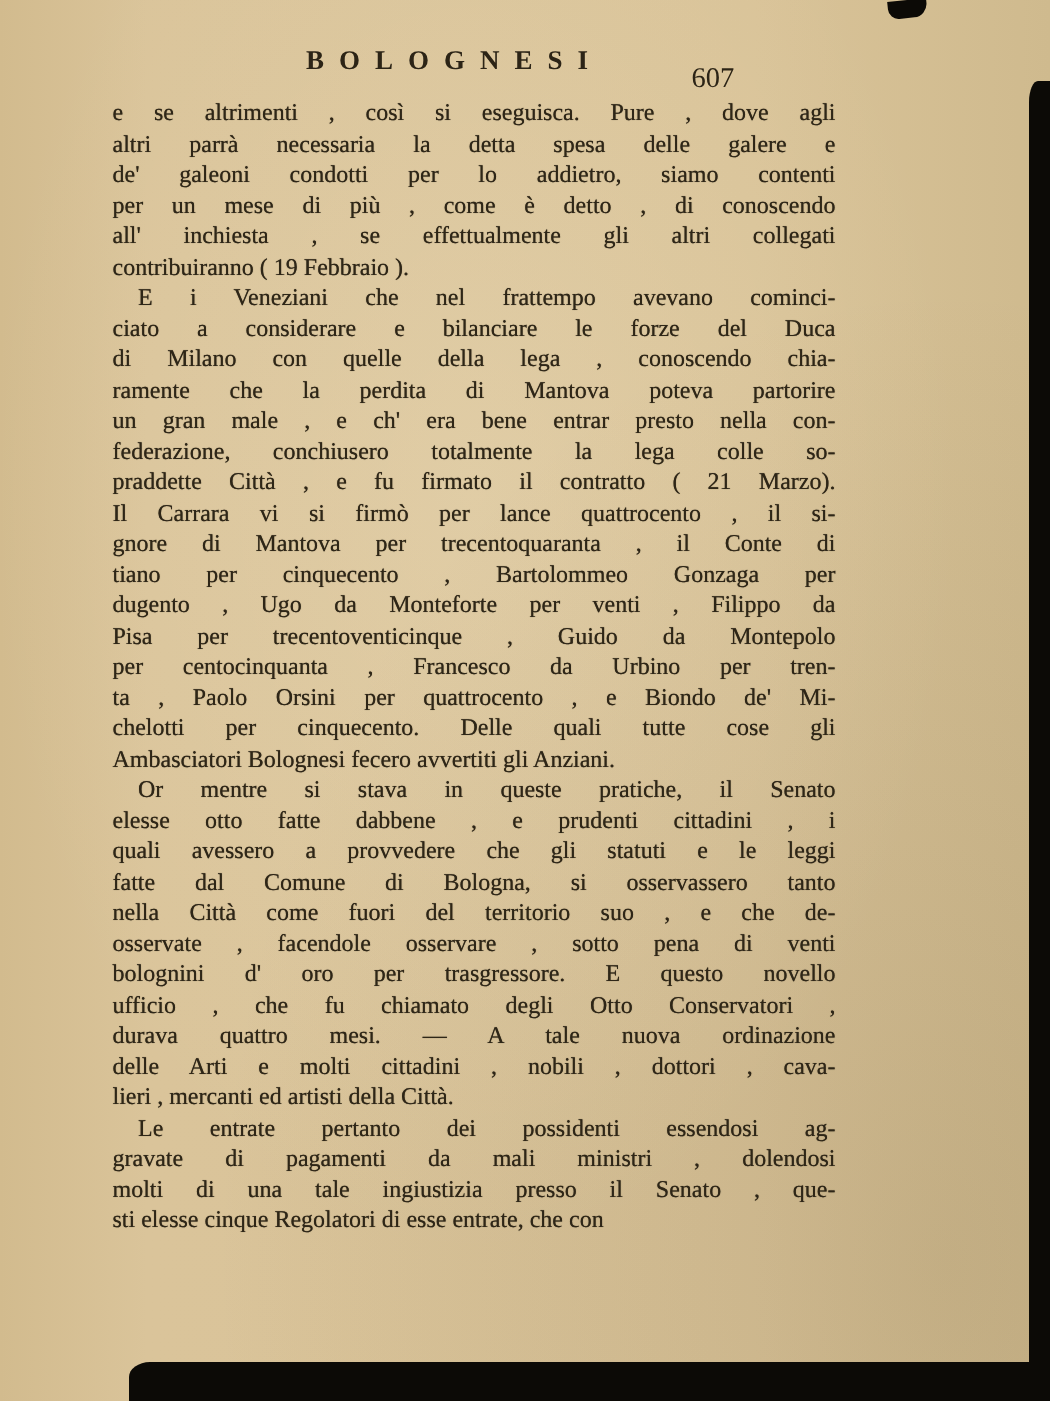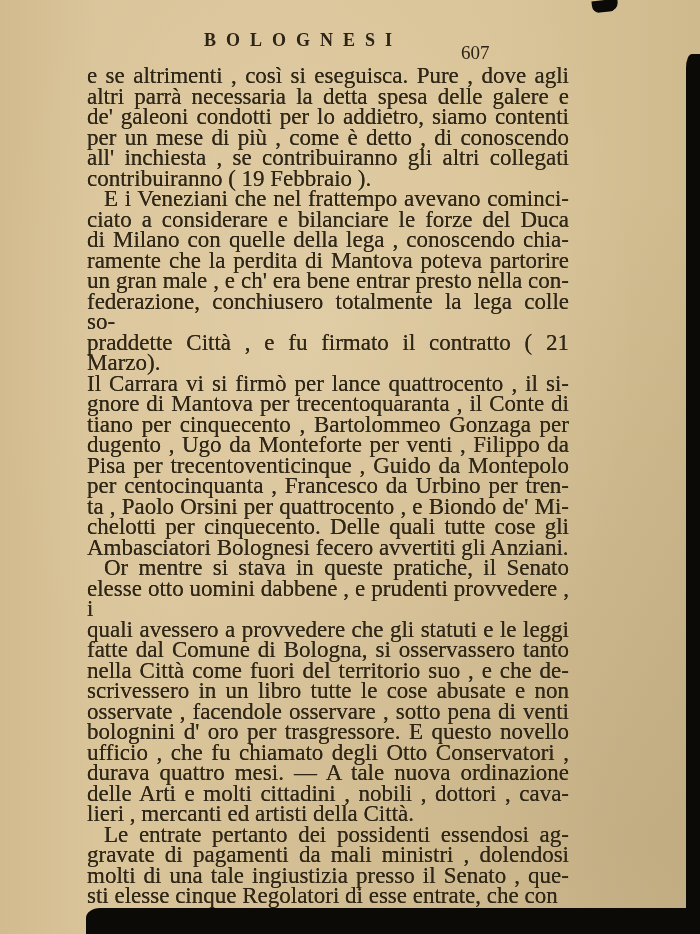--- a/index.html
+++ b/index.html
@@ -22,23 +22,22 @@
     position:absolute; left:303px; transform:translateX(-50%);
     font-size:18px; font-weight:bold; letter-spacing:10px;
     color:#2c2416; white-space:nowrap;
   }
   .pagenum {
     position:absolute; left:461px; top:12px;
     font-size:19px; color:#2c2416;
   }
   .text-block {
     position:absolute; left:75px; top:66px; width:482px;
-    color:#2e2617; font-size:23px; line-height:20.5px;
+    color:#2e2617; font-size:16px; line-height:20.5px;
     text-shadow:0 0 0.5px rgba(46,38,23,0.85);
-    margin-left:12px;
   }
   .para { margin:0; }
   .line { text-align:justify; text-align-last:justify; }
   .line.last { text-align-last:left; }
   .line.indent { padding-left:17px; }
   .artifact { background:#0c0a06; position:absolute; }
   .artifact-corner {
     top:0; left:592px; width:26px; height:12px;
     border-radius:0 0 9px 7px; transform:rotate(-6deg);
   }
@@ -59,21 +58,21 @@
     <span class="title">BOLOGNESI</span>
     <span class="pagenum">607</span>
   </div>
 
   <div class="text-block">
       <div class="para">
         <div class="line">e se altrimenti , così si eseguisca. Pure , dove agli</div>
         <div class="line">altri parrà necessaria la detta spesa delle galere e</div>
         <div class="line">de' galeoni condotti per lo addietro, siamo contenti</div>
         <div class="line">per un mese di più , come è detto , di conoscendo</div>
-        <div class="line">all' inchiesta , se contribuiranno gli altri collegati</div>
+        <div class="line">all' inchiesta , se effettualmente gli altri collegati</div>
         <div class="line last">contribuiranno ( 19 Febbraio ).</div>
       </div>
       <div class="para">
         <div class="line indent">E i Veneziani che nel frattempo avevano cominci-</div>
         <div class="line">ciato a considerare e bilanciare le forze del Duca</div>
         <div class="line">di Milano con quelle della lega , conoscendo chia-</div>
         <div class="line">ramente che la perdita di Mantova poteva partorire</div>
         <div class="line">un gran male , e ch' era bene entrar presto nella con-</div>
         <div class="line">federazione, conchiusero totalmente la lega colle so-</div>
         <div class="line">praddette Città , e fu firmato il contratto ( 21 Marzo).</div>
@@ -82,25 +81,24 @@
         <div class="line">tiano per cinquecento , Bartolommeo Gonzaga per</div>
         <div class="line">dugento , Ugo da Monteforte per venti , Filippo da</div>
         <div class="line">Pisa per trecentoventicinque , Guido da Montepolo</div>
         <div class="line">per centocinquanta , Francesco da Urbino per tren-</div>
         <div class="line">ta , Paolo Orsini per quattrocento , e Biondo de' Mi-</div>
         <div class="line">chelotti per cinquecento. Delle quali tutte cose gli</div>
         <div class="line last">Ambasciatori Bolognesi fecero avvertiti gli Anziani.</div>
       </div>
       <div class="para">
         <div class="line indent">Or mentre si stava in queste pratiche, il Senato</div>
-        <div class="line">elesse otto uomini dabbene , e prudenti provvedere , i</div>
+        <div class="line">elesse otto fatte dabbene , e prudenti cittadini , i</div>
         <div class="line">quali avessero a provvedere che gli statuti e le leggi</div>
         <div class="line">fatte dal Comune di Bologna, si osservassero tanto</div>
         <div class="line">nella Città come fuori del territorio suo , e che de-</div>
-        <div class="line">scrivessero in un libro tutte le cose abusate e non</div>
         <div class="line">osservate , facendole osservare , sotto pena di venti</div>
         <div class="line">bolognini d' oro per trasgressore. E questo novello</div>
         <div class="line">ufficio , che fu chiamato degli Otto Conservatori ,</div>
         <div class="line">durava quattro mesi. — A tale nuova ordinazione</div>
         <div class="line">delle Arti e molti cittadini , nobili , dottori , cava-</div>
         <div class="line last">lieri , mercanti ed artisti della Città.</div>
       </div>
       <div class="para">
         <div class="line indent">Le entrate pertanto dei possidenti essendosi ag-</div>
         <div class="line">gravate di pagamenti da mali ministri , dolendosi</div>

